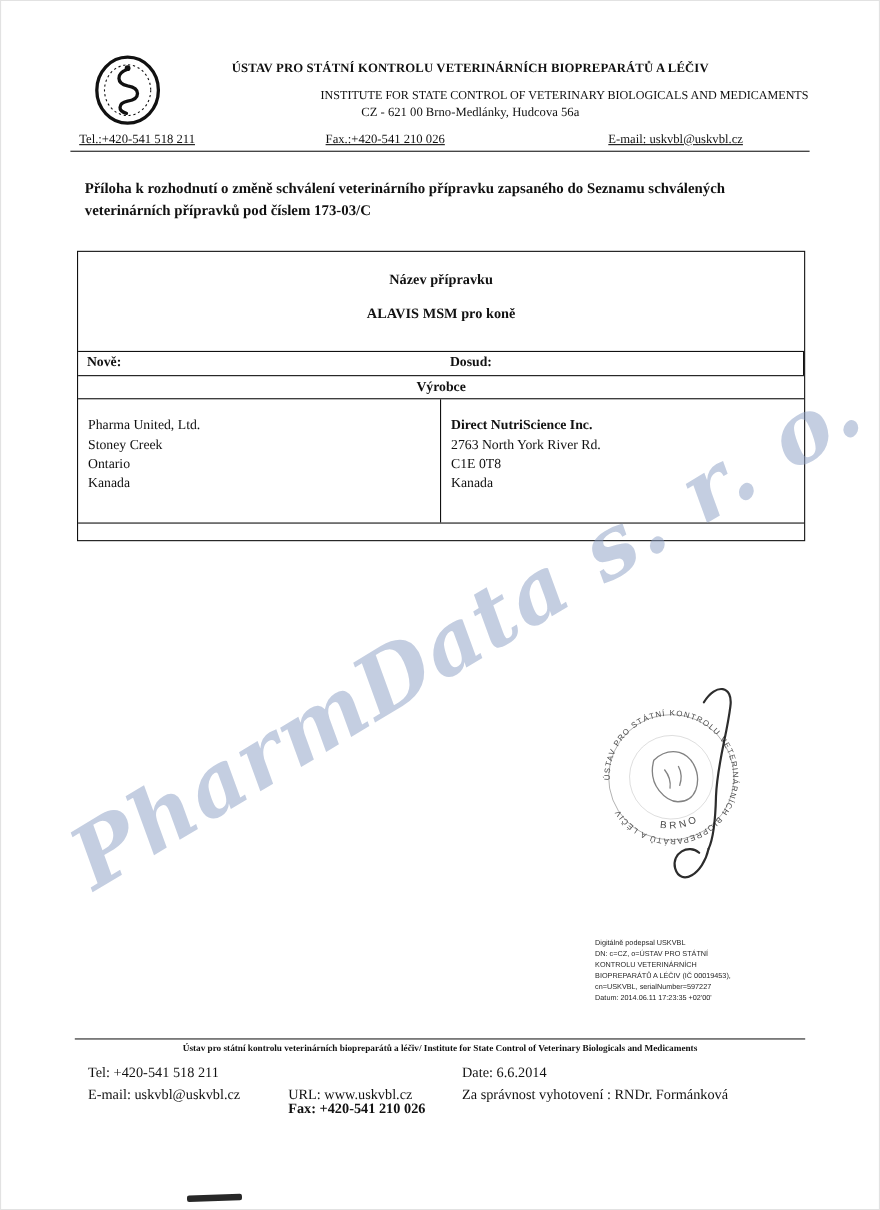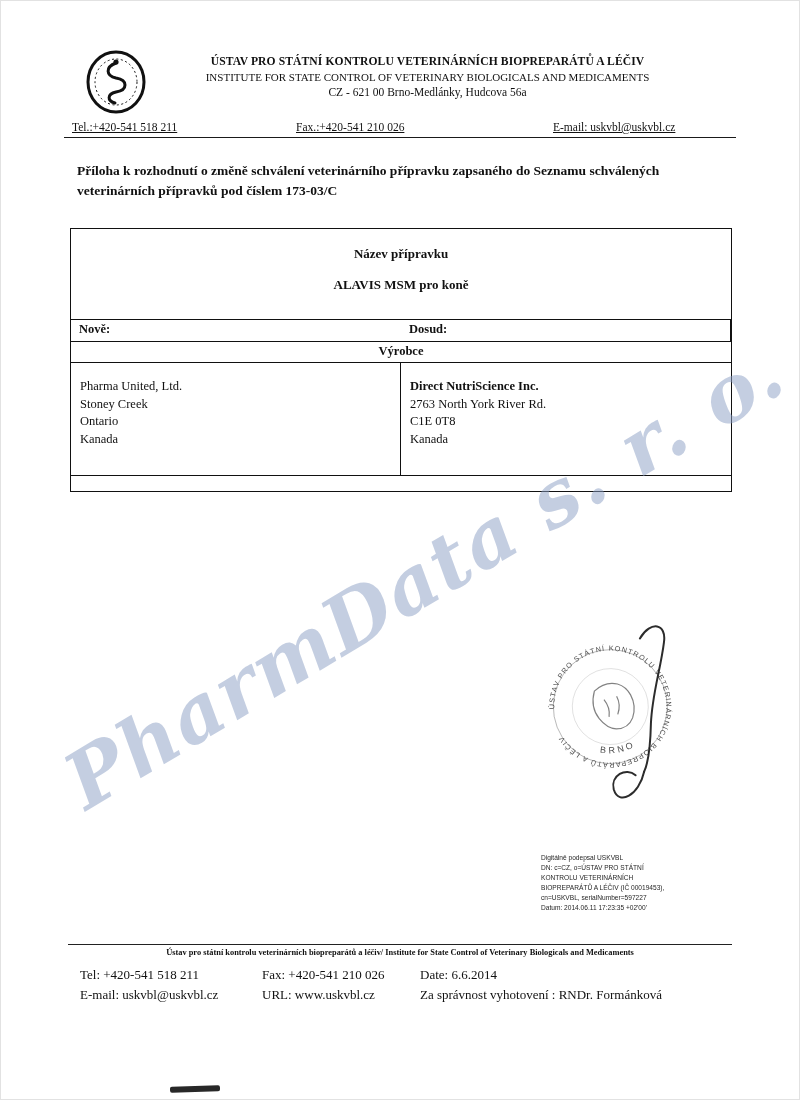--- a/index.html
+++ b/index.html
@@ -5,21 +5,21 @@
   html,body{margin:0;padding:0;background:#ffffff;}
   .page{
     position:relative;width:800px;height:1100px;background:#fff;
     font-family:"Liberation Serif", serif;color:#111;overflow:hidden;
     box-shadow:inset 0 0 0 1px #e2e2e2;
   }
   
   .logo{position:absolute;left:84px;top:50px;width:64px;height:64px;}
   .org{position:absolute;left:120px;top:55px;width:615px;text-align:center;}
   .org-cs{font-size:11.6px;font-weight:bold;letter-spacing:.1px;}
-  .org-en{font-size:11px;margin-top:3px;}
+  .org-en{font-size:11px;margin-top:13px;text-align:right;}
   .org-addr{font-size:11.5px;margin-top:3px;}
   .contact{position:absolute;top:121px;font-size:11.5px;text-decoration:underline;}
   .c-tel{left:72px;} .c-fax{left:296px;} .c-email{left:553px;}
   .rule{position:absolute;border-top:1.6px solid #1a1a1a;height:0;}
   .top-rule{left:64px;top:137px;width:672px;}
   
   .intro{position:absolute;left:77px;top:161px;width:606px;margin:0;
          font-size:13.5px;font-weight:bold;line-height:20px;}
   
   .tbl{position:absolute;left:70px;top:228px;width:660px;border:1.3px solid #111;background:transparent;}
@@ -47,21 +47,21 @@
   
   .sig-name{position:absolute;left:411px;top:856px;font-family:"Liberation Sans",sans-serif;
             font-size:37px;color:#2e2e2e;letter-spacing:.5px;z-index:6;}
   .sig-details{position:absolute;left:541px;top:853px;width:135px;z-index:6;
                font-family:"Liberation Sans",sans-serif;font-size:6.6px;line-height:10px;color:#1f1f1f;}
   
   .bottom-rule{left:68px;top:944px;width:664px;border-top:1.4px solid #222;}
   .footer-org{position:absolute;left:70px;top:948px;width:660px;text-align:center;
               font-size:8.4px;font-weight:bold;}
   .f{position:absolute;font-size:13px;}
-  .f-tel{left:80px;top:967px;} .f-fax{left:262px;top:967px;} .f-date{left:420px;top:967px;}
+  .f-tel{left:80px;top:967px;} .f-fax{left:262px;top:1000px;font-weight:bold;} .f-date{left:420px;top:967px;}
   .f-email{left:80px;top:987px;} .f-url{left:262px;top:987px;} .f-resp{left:420px;top:987px;}
   .artifact{position:absolute;left:170px;top:1086px;width:50px;height:6px;background:#111;
             transform:rotate(-2deg);border-radius:2px;opacity:.9;}
 </style>
 </head>
 <body>
 
 <div class="page">
 
   <svg class="logo" viewBox="0 0 64 64">

